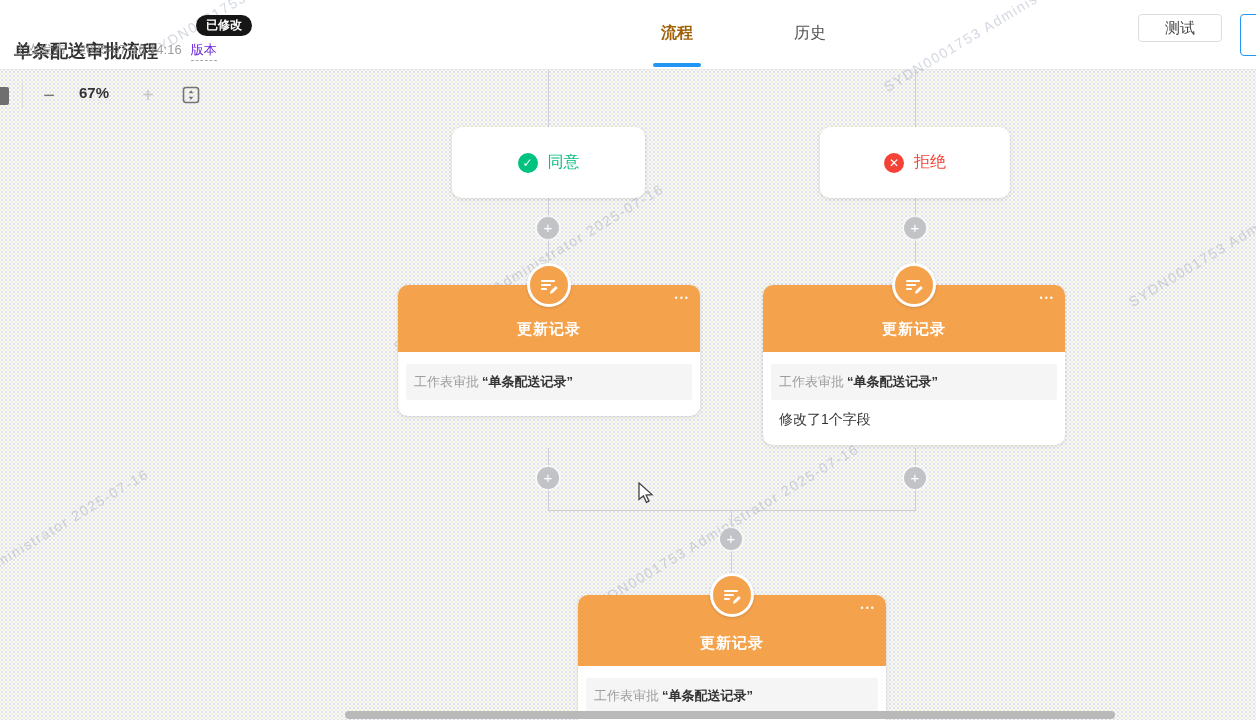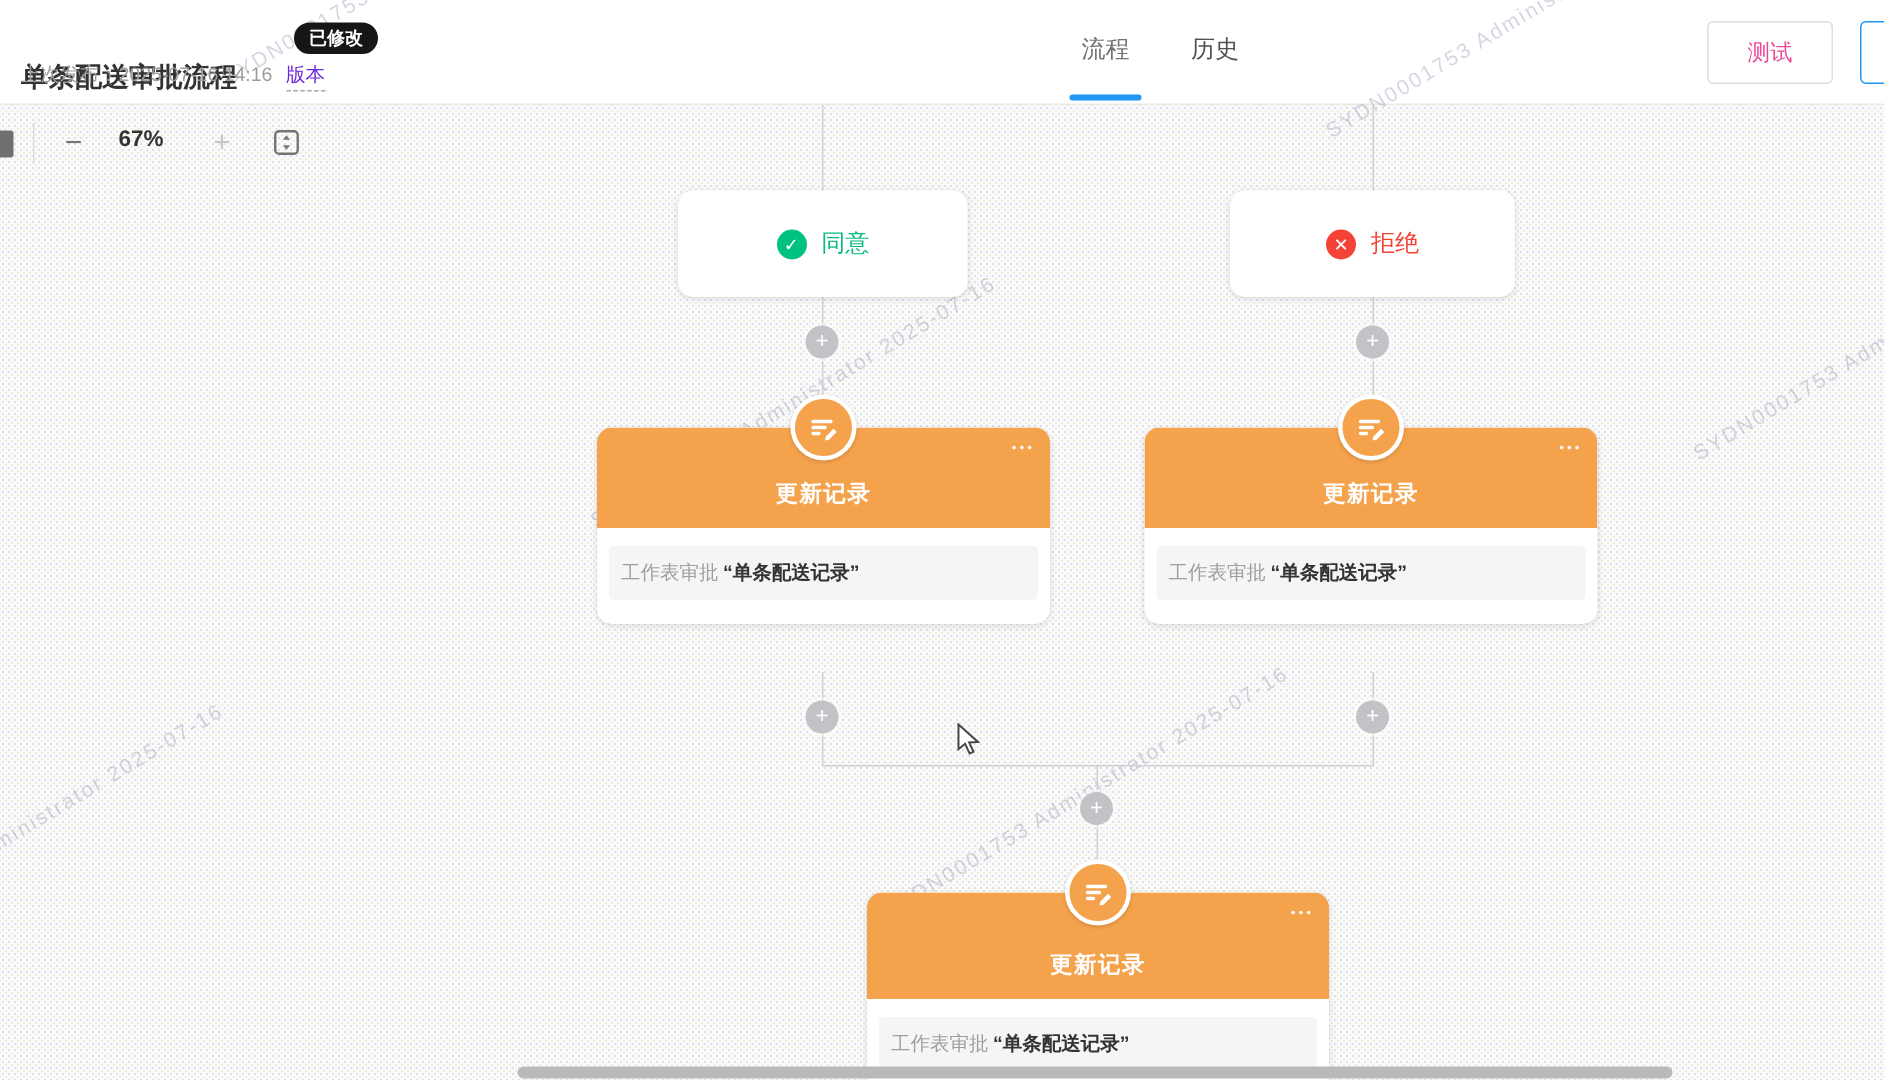--- a/index.html
+++ b/index.html
@@ -33,29 +33,29 @@
   .badge{
     left:196px;top:15px;height:21px;line-height:21px;padding:0 10px;
     background:#161616;color:#fff;font-size:12px;font-weight:bold;border-radius:11px;
   }
   .subline{left:14px;top:41px;font-size:13px;color:#9e9e9e;display:flex;gap:9px;align-items:baseline;}
   .version{color:#6d28d9;border-bottom:1px dashed #a7a7a7;padding-bottom:1px;cursor:pointer;}
   .tab{
     position:absolute;top:0;height:67px;display:flex;align-items:center;justify-content:center;
     font-size:16px;color:#515151;cursor:pointer;z-index:3;
   }
-  .tab-flow{left:712px;width:50px;color:#737373;font-weight:normal;}
+  .tab-flow{left:652px;width:50px;color:#a16207;font-weight:bold;}
   .tab-flow::after{
     content:"";position:absolute;left:1px;right:1px;bottom:0;height:4px;
     background:#2196F3;border-radius:2px;
   }
   .tab-history{left:785px;width:50px;}
   .btn-test{
-    left:1138px;top:14px;width:84px;height:42px;background:#fff;border:1px solid #ddd;
-    border-radius:4px;font-size:15px;color:#ec4899;display:flex;align-items:center;
+    left:1138px;top:14px;width:84px;height:28px;background:#fff;border:1px solid #ddd;
+    border-radius:4px;font-size:15px;color:#404040;display:flex;align-items:center;
     justify-content:center;cursor:pointer;box-sizing:border-box;
   }
   .btn-publish-partial{
     left:1240px;top:14px;width:60px;height:42px;background:#fff;border:1px solid #2196F3;
     border-radius:4px;box-sizing:border-box;
   }
   
   .panel-toggle{left:0;top:87px;width:9px;height:18px;background:#6f6f6f;border-radius:0 2px 2px 0;}
   .tb-divider{left:22px;top:82px;width:1px;height:27px;background:#ddd;}
   .zoom-out{left:38px;top:82px;width:22px;height:26px;font-size:20px;color:#757575;
@@ -212,20 +212,21 @@
   </div>
   <div class="update-card">
     <div class="update-header">
       <span class="update-title">更新记录</span>
       <span class="more-btn">•••</span>
     </div>
     <div class="update-body">
       <div class="row-main">
         <span>工作表审批</span><span class="ws-name">“单条配送记录”</span>
       </div>
+      <div class="row-detail">修改了1个字段</div>
     </div>
   </div>
 </div>
 
 <div class="update-node" style="left:578px;top:573px;width:308px">
   <div class="update-icon">
     <svg width="24" height="24" viewBox="0 0 24 24">
       <path d="M5 8h12M5 12h8M5 16h4" stroke="#fff" stroke-width="2.2" stroke-linecap="round" fill="none"></path>
       <path d="M13.6 18l5.1-5.1 2.1 2.1-5.1 5.1-2.7.6z" fill="#fff"></path>
     </svg>

